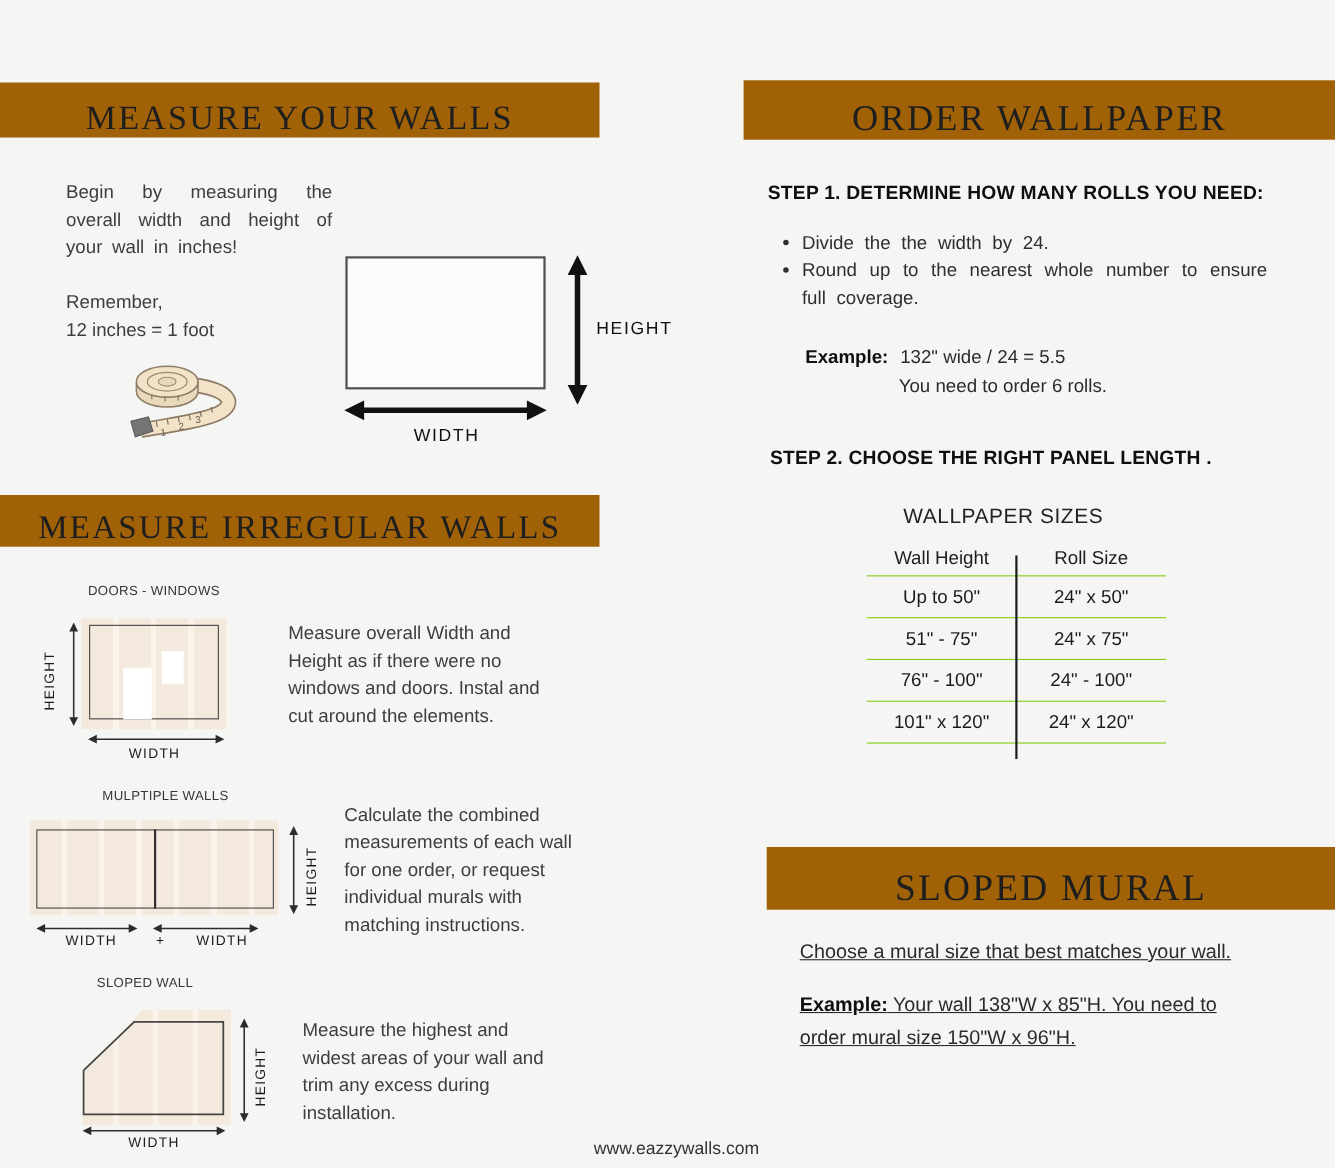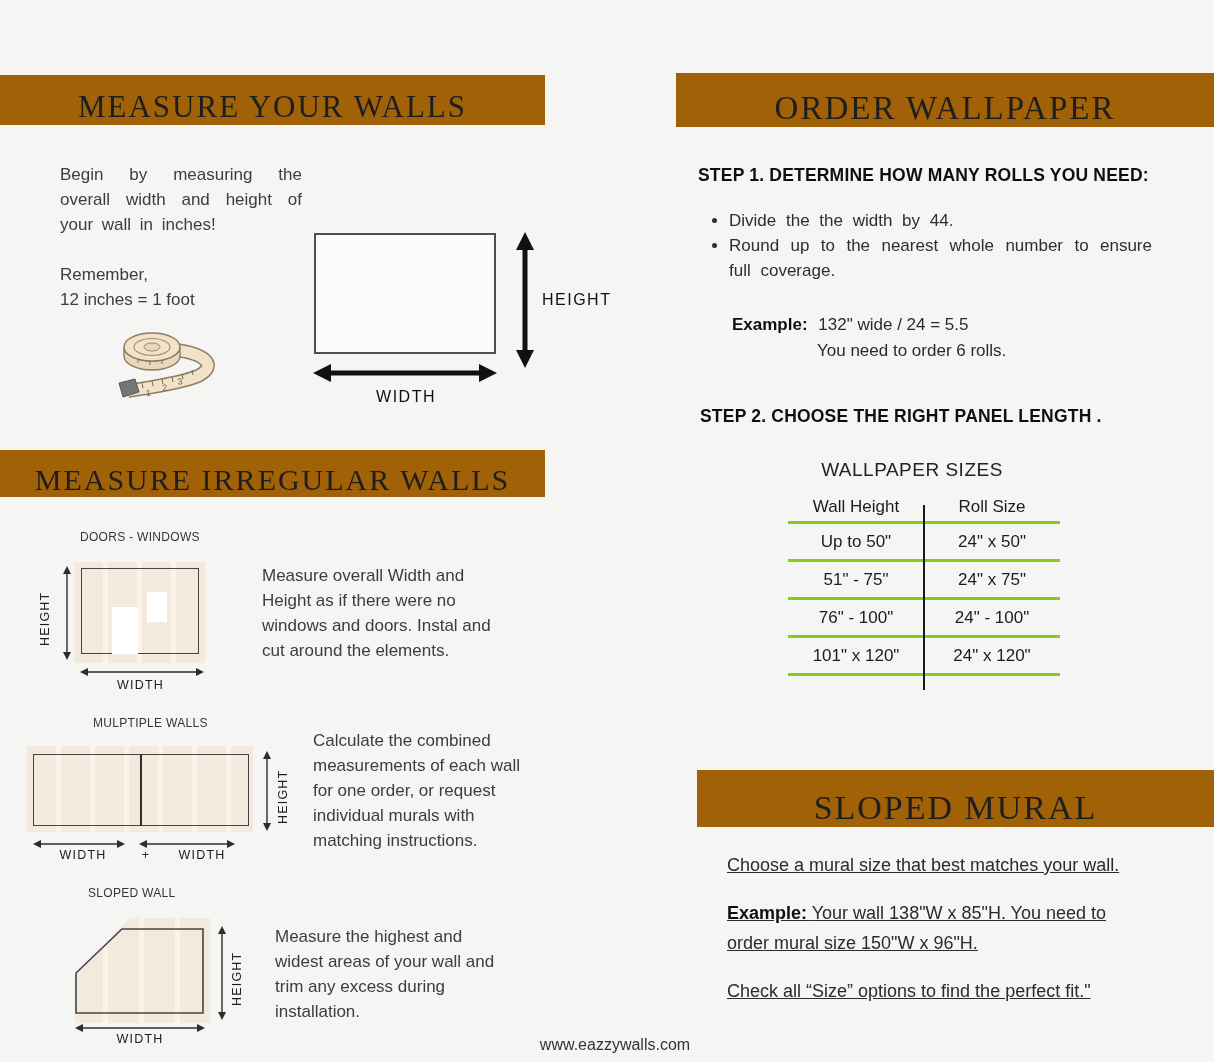--- a/index.html
+++ b/index.html
@@ -36,21 +36,21 @@
   .dim-label { font-size:12.5px; color:#1c1c1c; letter-spacing:1.2px; }
   .vtext { writing-mode:vertical-rl; transform:rotate(180deg); }
   .panel-stripes {
     background:repeating-linear-gradient(90deg,#f4e9dd 0px,#f4e9dd 29px,#faf3ea 29px,#faf3ea 34px);
   }
   .outline-rect { border:1.6px solid #454545; position:absolute; }
   .white-block { background:#ffffff; position:absolute; }
   ul.bullets { list-style:disc; padding-left:17px; }
   ul.bullets li { font-size:17px; line-height:25px; color:#2e2e2e; text-align:justify; word-spacing:5px; }
   .table-wrap { position:absolute; }
-  .trow { display:flex; border-bottom:3px solid #84cc16; align-items:center; }
+  .trow { display:flex; border-bottom:1px solid #84cc16; align-items:center; }
   .tcell { width:50%; text-align:center; font-size:17px; color:#1c1c1c; }
   .vdivider { position:absolute; width:2px; background:#1a1a1a; left:calc(50% - 1px); }
   .mural-p { font-size:18px; line-height:30px; color:#2b2b2b;text-decoration:underline; }
   .example-label { font-weight:700; color:#0f0f0f; }
 </style>
 </head>
 <body>
 
 <div class="band" style="left:0; top:75; width:545px; height:50px; top:75px;">
   <div class="band-title" style="font-size:31px;">MEASURE YOUR WALLS</div>
@@ -196,21 +196,21 @@
 
 <div class="abs body-text" style="left:275px; top:924px; width:228px;">Measure the highest and widest areas of your wall and trim any excess during installation.</div>
 
 <div class="band" style="left:676px; top:73px; width:538px; height:54px;">
   <div class="band-title" style="font-size:33px;">ORDER WALLPAPER</div>
 </div>
 
 <div class="abs bold-heading" style="left:698px; top:165px;">STEP 1. DETERMINE HOW MANY ROLLS YOU NEED:</div>
 
 <ul class="bullets abs" style="left:712px; top:208px; width:440px;">
-  <li>Divide the the width by 44.</li>
+  <li>Divide the the width by 24.</li>
   <li>Round up to the nearest whole number to ensure full coverage.</li>
 </ul>
 
 <div class="abs" style="left:732px; top:312px; font-size:17px; line-height:26px; color:#2b2b2b;">
   <div>
     <span class="example-label">Example:</span>
     <span style="padding-left:6px;">132" wide / 24 = 5.5</span>
   </div>
   <div style="padding-left:85px;">You need to order 6 rolls.</div>
 </div>
@@ -246,16 +246,15 @@
 <div class="band" style="left:697px; top:770px; width:517px; height:57px;">
   <div class="band-title" style="font-size:34px;">SLOPED MURAL</div>
 </div>
 
 <div class="abs" style="left:727px; top:850px; width:425px;">
   <p class="mural-p" style="margin-bottom:18px;">Choose a mural size that best matches your wall.</p>
   <p class="mural-p" style="margin-bottom:18px;">
     <span class="example-label">Example:</span>
     <span>Your wall 138"W x 85"H. You need to order mural size 150"W x 96"H.</span>
   </p>
-  <p class="mural-p" style="white-space:nowrap;">Check all “Size” options to find the perfect fit."</p>
 </div>
 
 <div class="abs" style="left:480px; top:1036px; width:270px; text-align:center; font-size:16px; color:#333;">www.eazzywalls.com</div>
 
 </body></html>

